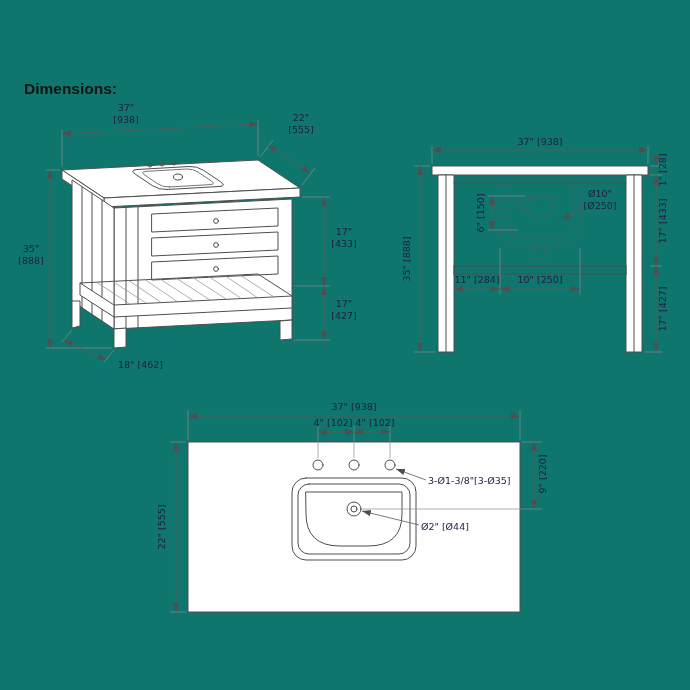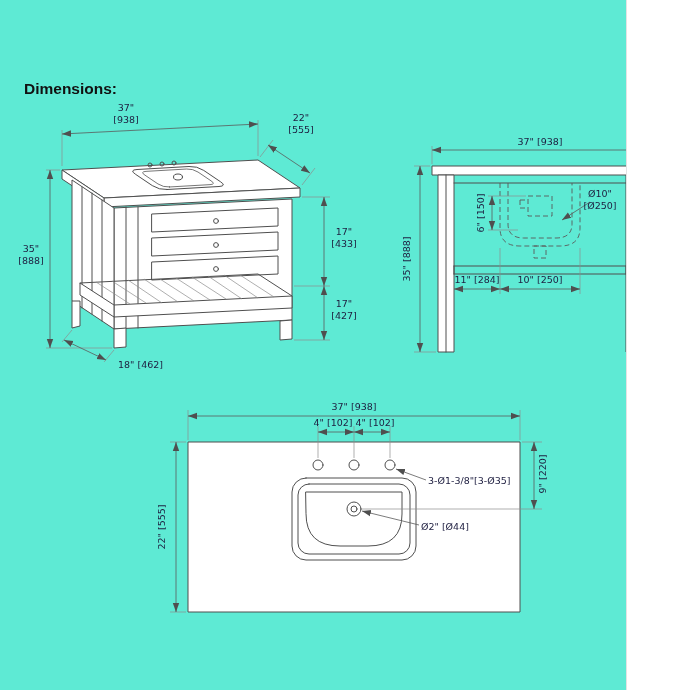--- a/index.html
+++ b/index.html
@@ -1,16 +1,16 @@
 <!DOCTYPE html>
 <html><head>
 <meta charset="utf-8">
 <style>
   html,body{margin:0;padding:0;background:#ffffff;}
-  .frame{position:relative;width:626px;height:690px;background:#5eead4;outline:1px solid #e3e3e3;overflow:hidden;}
+  .frame{position:relative;width:690px;height:690px;background:#0f766e;outline:1px solid #e3e3e3;overflow:hidden;}
   svg{display:block;}
   .ln{stroke:#4f4f4f;stroke-width:1;fill:none;stroke-linejoin:round;stroke-linecap:round;}
   .lnw{stroke:#4f4f4f;stroke-width:1;fill:#ffffff;stroke-linejoin:round;}
   .dim{stroke:#5a5a5a;stroke-width:.8;fill:none;}
   .ext{stroke:#8c8c8c;stroke-width:.7;fill:none;}
   .hid{stroke:#5a5a5a;stroke-width:.9;fill:none;stroke-dasharray:5 3;}
   .t{font-family:"DejaVu Sans",sans-serif;font-size:9.5px;fill:#1d1d3f;}
   .tm{text-anchor:middle;}
   .tt{font-family:"Liberation Sans",sans-serif;font-size:15.5px;font-weight:bold;fill:#111111;}
   text{user-select:none;}

